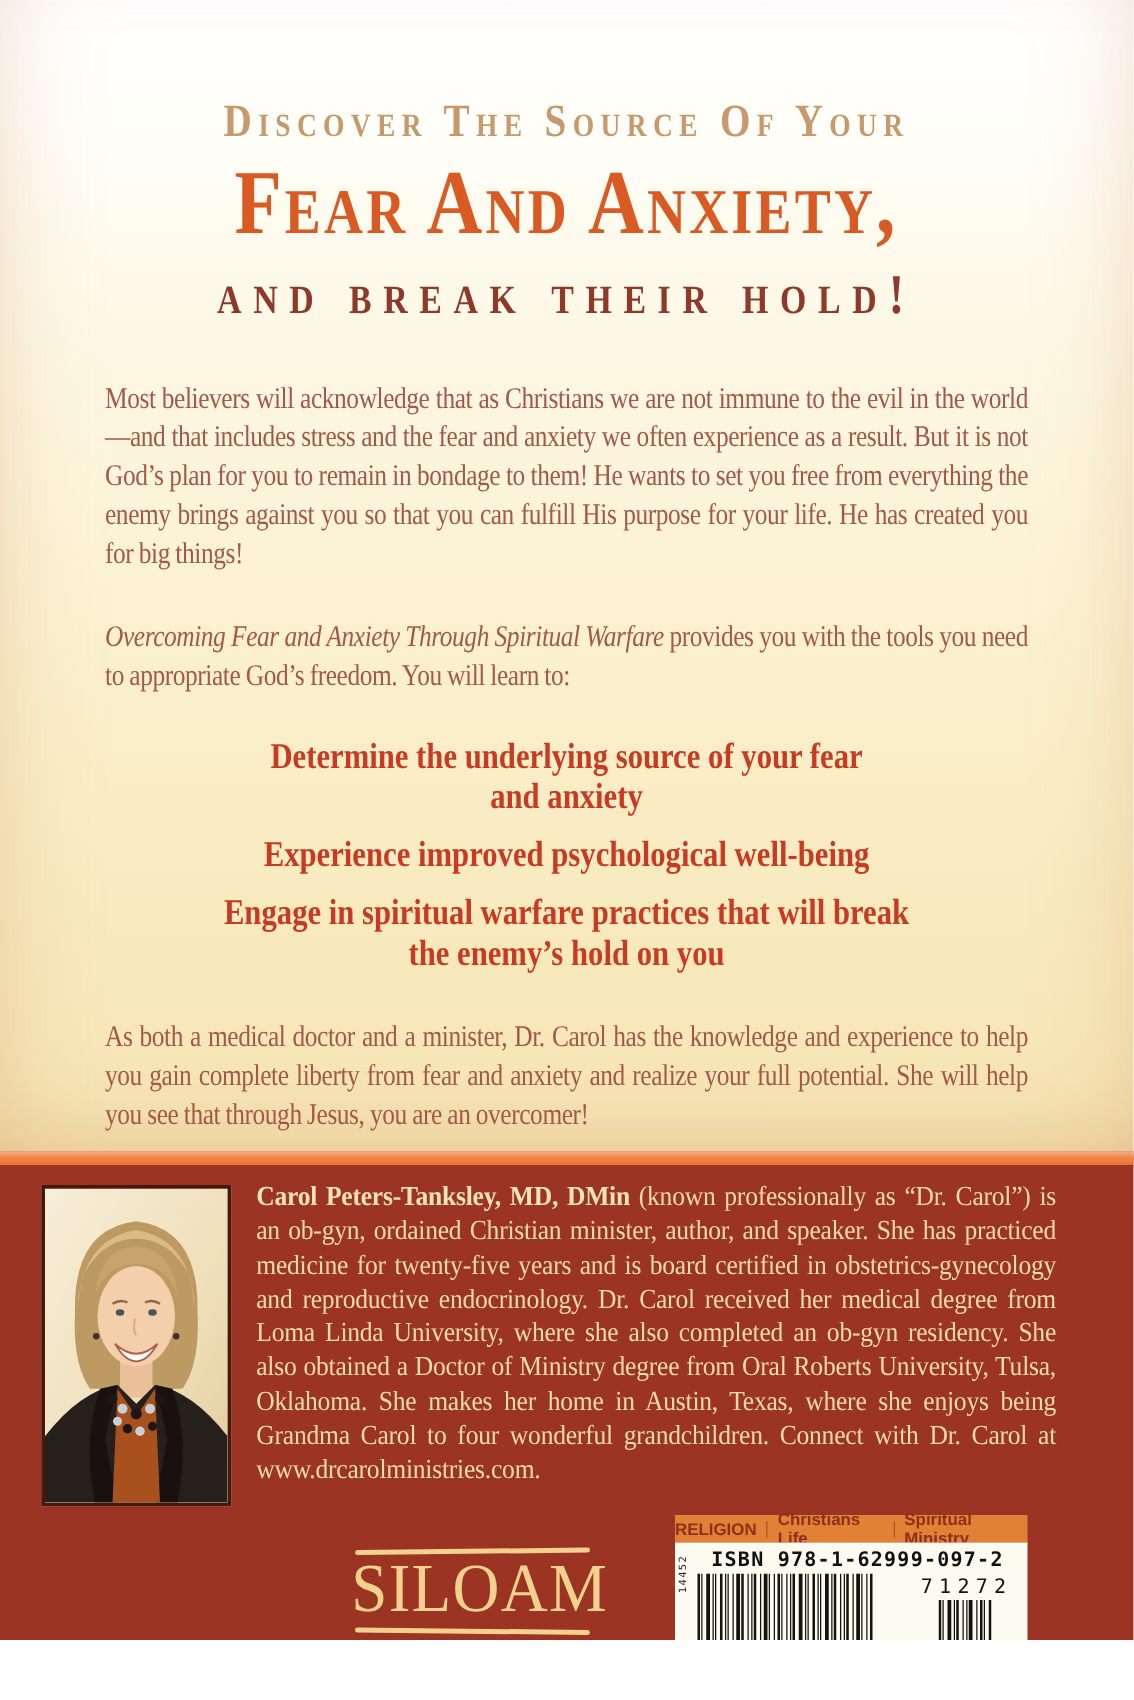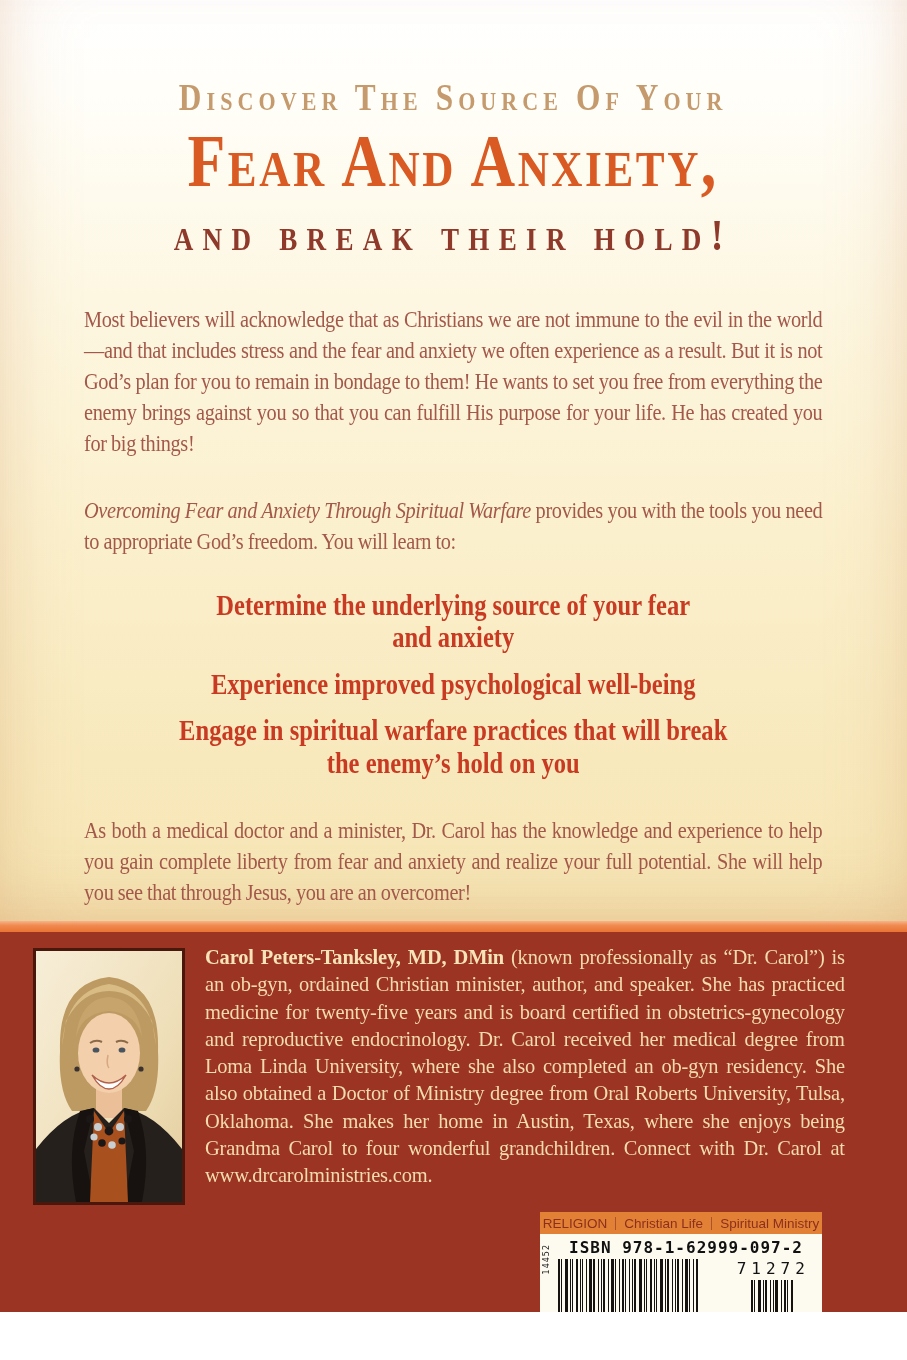--- a/index.html
+++ b/index.html
@@ -50,21 +50,21 @@
 
   .siloam{position:absolute;left:281px;top:318px;width:194px;text-align:center;color:#f2d18e;}
   .rule{display:block;height:4px;background:#f2d18e;border-radius:3px;margin:0 3px;}
   .rule.top-rule{transform:skewY(-0.6deg);}
   .rule.bottom-rule{transform:skewY(0.6deg);}
   .logo-text{display:block;font-size:52px;line-height:1.0;letter-spacing:1px;
              font-weight:400;padding:3px 0 5px;transform:scaleY(1.06);}
 
   .barcode-block{position:absolute;left:540px;top:291px;width:282px;}
   .cat-bar{height:22px;background:#e28136;color:#8c2f1d;
-           font-family:"Liberation Sans",sans-serif;font-size:13.5px;font-weight:400;
+           font-family:"Liberation Sans",sans-serif;font-size:13.5px;font-weight:700;
            display:flex;align-items:center;justify-content:center;gap:8px;}
   .cat-sep{display:inline-block;width:1px;height:13px;background:#a9542b;}
   .bc-box{position:relative;background:#fdfaf0;height:113px;box-sizing:border-box;
           padding:4px 8px 5px 18px;}
   .print-code{position:absolute;left:2px;top:10px;writing-mode:vertical-rl;
               transform:rotate(180deg);font-family:"DejaVu Sans",sans-serif;
               font-size:8px;color:#222;letter-spacing:1px;}
   .isbn{font-family:"DejaVu Sans Mono",monospace;font-size:16px;font-weight:700;
         color:#111;letter-spacing:1px;text-align:center;white-space:nowrap;}
   .bc-row{display:flex;margin-top:2px;}
@@ -153,26 +153,31 @@
         <circle cx="92" cy="168" r="4" fill="#1c1717"></circle>
           <circle cx="58" cy="186" r="3.6" fill="#c9ced2"></circle>
         <circle cx="66" cy="192" r="3.8" fill="#1c1717"></circle>
           <circle cx="76" cy="194" r="3.8" fill="#c9ced2"></circle>
         <circle cx="86" cy="190" r="3.6" fill="#1c1717"></circle>
       </svg>
     </div>
 
     <p class="bio"><b>Carol Peters-Tanksley, MD, DMin</b><span> (known professionally as “Dr. Carol”) is an ob-gyn, ordained Christian minister, author, and speaker. She has practiced medicine for twenty-five years and is board certified in obstetrics-gynecology and reproductive endocrinology. Dr. Carol received her medical degree from Loma Linda University, where she also completed an ob-gyn residency. She also obtained a Doctor of Ministry degree from Oral Roberts University, Tulsa, Oklahoma. She makes her home in Austin, Texas, where she enjoys being Grandma Carol to four wonderful grandchildren. Connect with Dr. Carol at www.drcarolministries.com.</span></p>
 
+    <div class="siloam">
+      <span class="rule top-rule"></span>
+      <span class="logo-text">SILOAM</span>
+      <span class="rule bottom-rule"></span>
+    </div>
 
     <div class="barcode-block">
       <div class="cat-bar">
         <span>RELIGION</span>
         <span class="cat-sep"></span>
-        <span>Christian Life</span>
+        <span>Christians Life</span>
         <span class="cat-sep"></span>
         <span>Spiritual Ministry</span>
       </div>
       <div class="bc-box">
         <span class="print-code">14452</span>
         <div class="isbn">ISBN 978-1-62999-097-2</div>
         <div class="bc-row">
           <div class="bc-main">
             <div class="bars" id="main-bars">
                 <b class="tall" style="width: 2px; margin-right: 1px;"></b>

